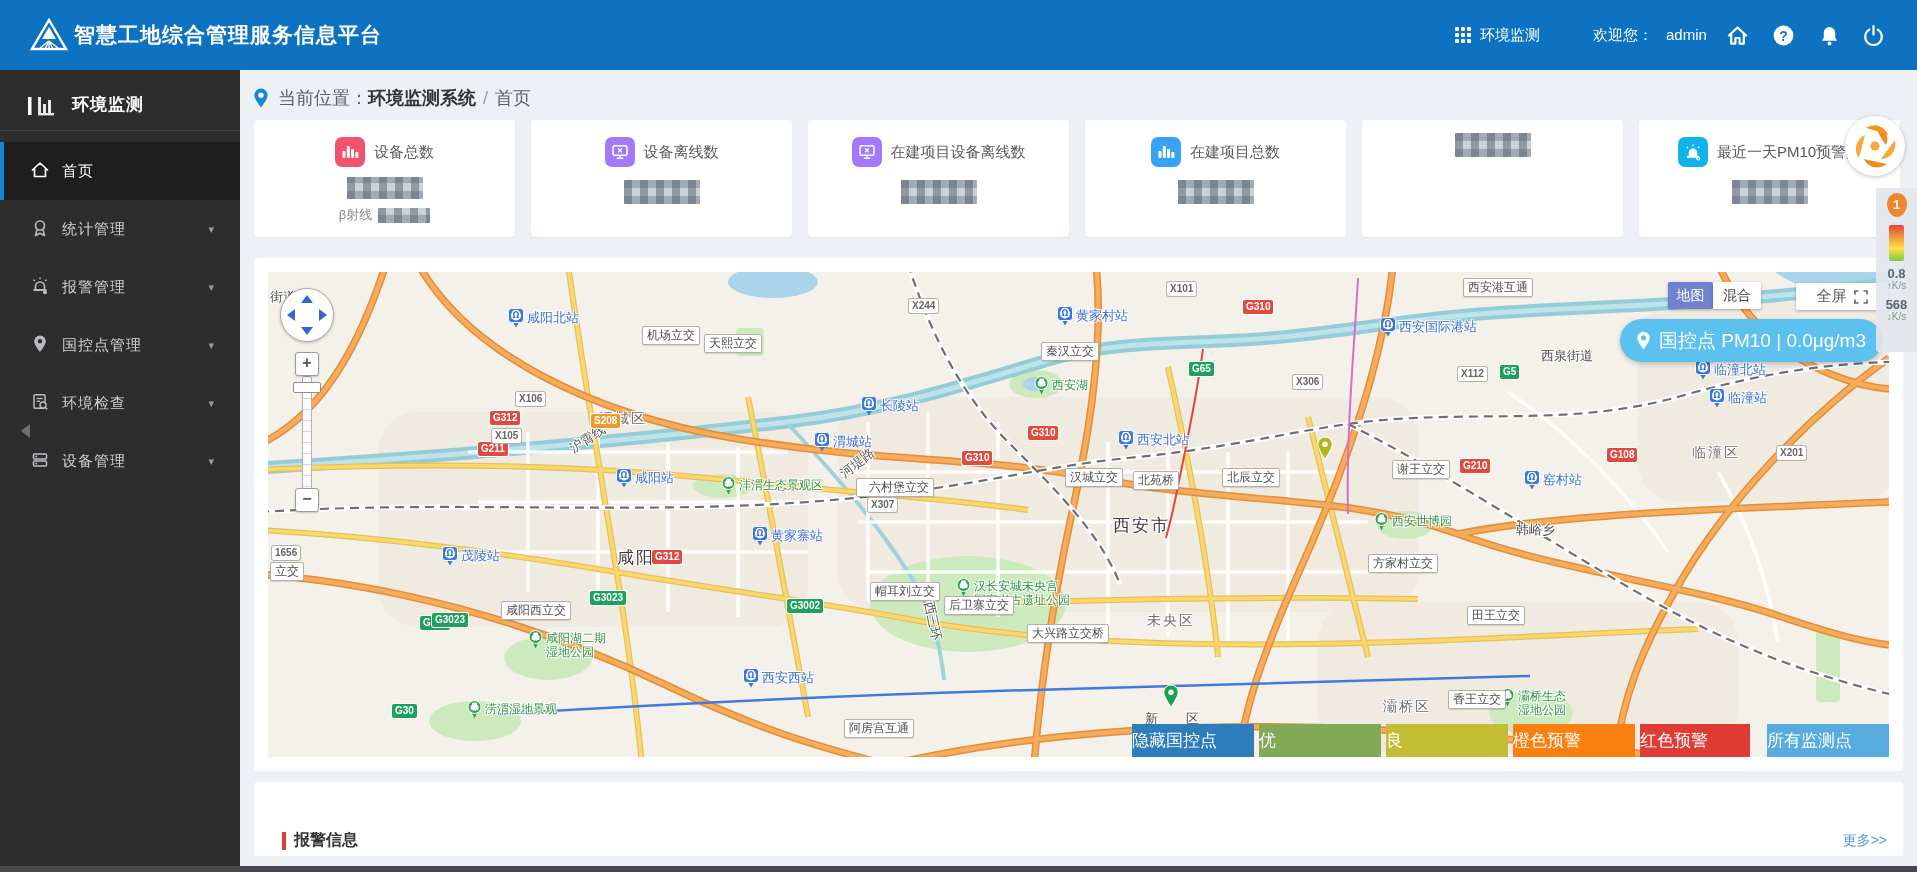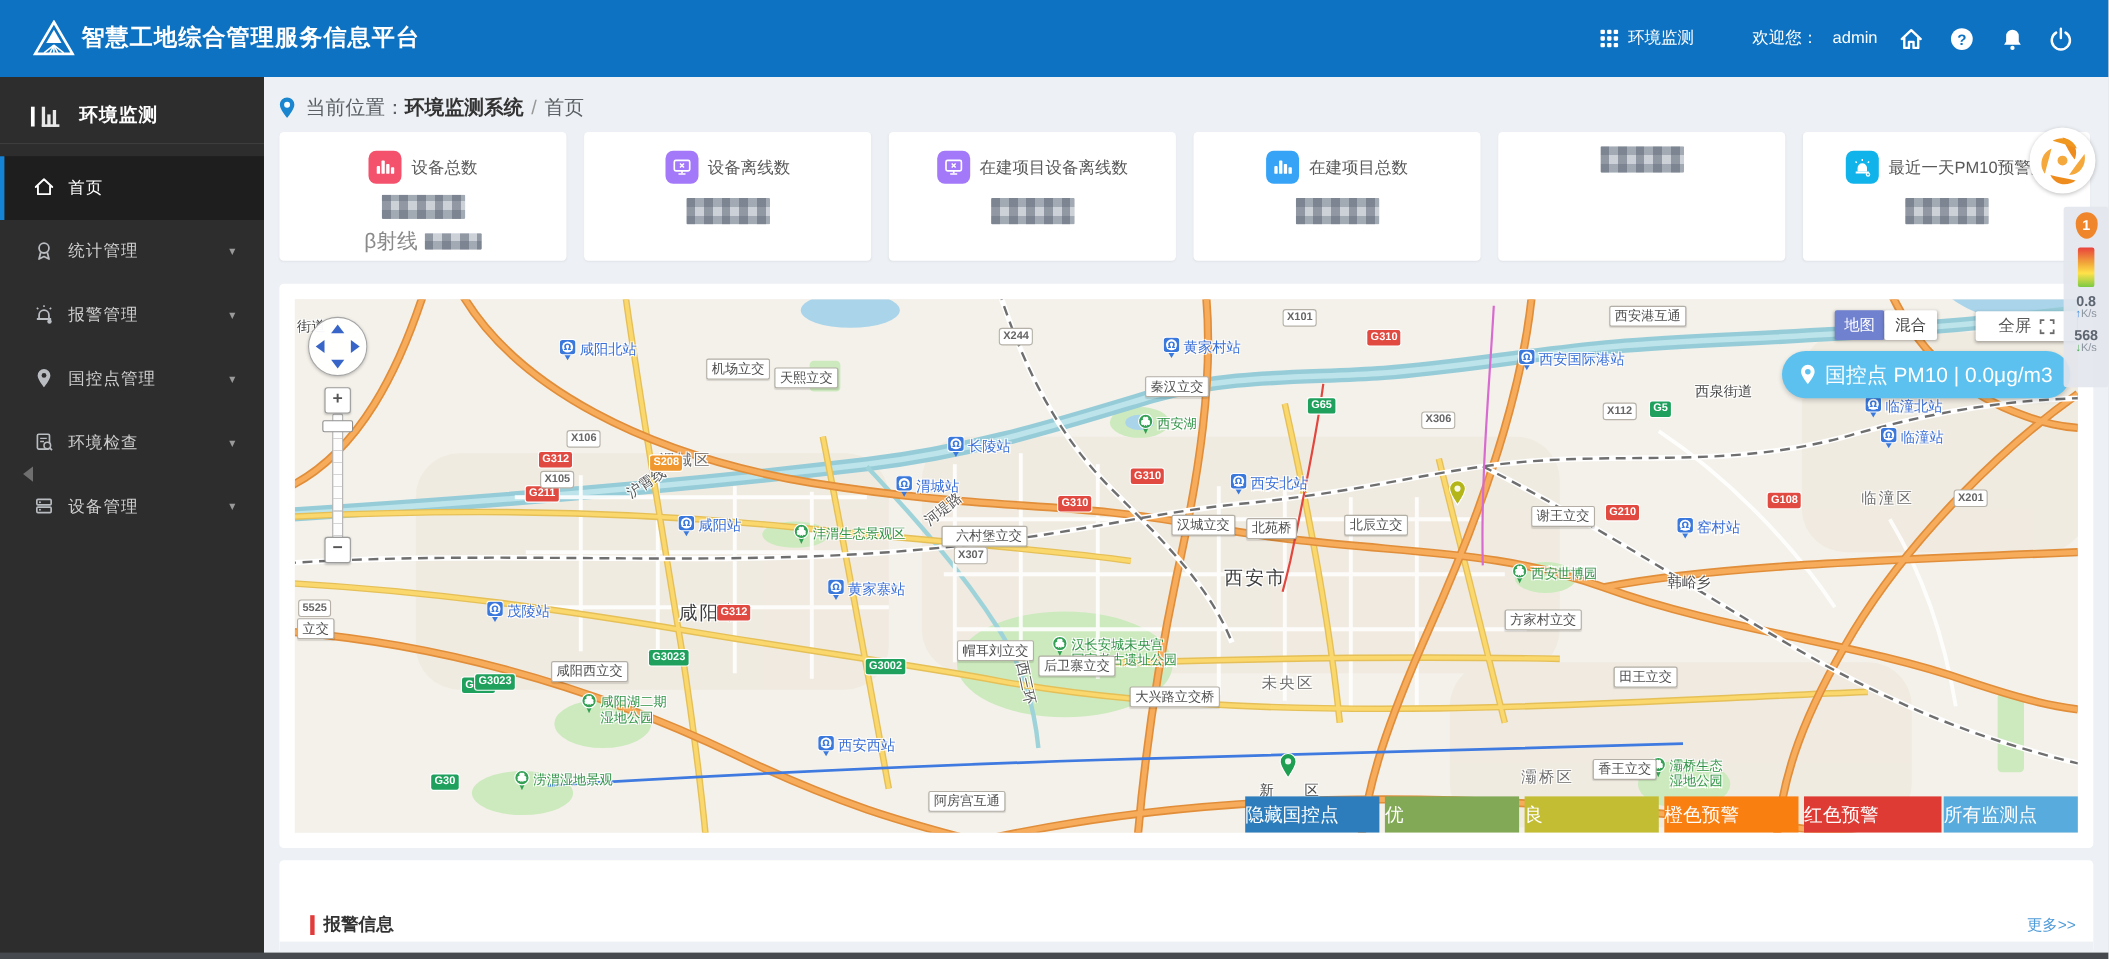--- a/index.html
+++ b/index.html
@@ -31,21 +31,21 @@
   .crumb .pin{position:relative;top:4px;margin-right:9px;}
   .crumb b{color:#333;}
   .crumb .sep{color:#999;margin:0 7px;}
   
   .card{position:absolute;top:120px;width:261px;height:117px;background:#fff;border-radius:4px;box-shadow:0 1px 2px rgba(0,0,0,.05);}
   .card .head{display:flex;align-items:center;justify-content:center;margin-top:17px;gap:9px;}
   .card .cicon{width:30px;height:30px;border-radius:7px;display:flex;align-items:center;justify-content:center;flex:none;}
   .card .label{font-size:15px;color:#595959;white-space:nowrap;}
   .pix{background:repeating-linear-gradient(90deg,rgba(86,96,110,.50) 0 8px,rgba(86,96,110,0) 8px 16px),repeating-linear-gradient(0deg,rgba(130,140,152,.55) 0 8px,rgba(205,210,217,.8) 8px 16px),#c9ced6;border-radius:1px;}
   .card .val{margin:13px auto 0;width:76px;height:24px;}
-  .card .sub{display:flex;align-items:center;justify-content:center;gap:6px;margin-top:7px;font-size:19px;color:#8a8a8a;}
+  .card .sub{display:flex;align-items:center;justify-content:center;gap:6px;margin-top:7px;font-size:13px;color:#8a8a8a;}
   .card .subpix{width:52px;height:15px;}
   
   .map-panel{position:absolute;left:254px;top:258px;width:1649px;height:513px;background:#fff;border-radius:4px;}
   .map-canvas{position:absolute;left:14px;top:14px;width:1621px;height:485px;overflow:hidden;background:#f4f1ea;}
   #map-bg{position:absolute;left:0;top:0;}
   
   .ml{position:absolute;white-space:nowrap;z-index:4;
       text-shadow:1px 1px 0 #fff,-1px 1px 0 #fff,1px -1px 0 #fff,-1px -1px 0 #fff,0 0 2px #fff;}
   .ml.plain{font-size:13px;color:#4a4a4a;}
   .ml.district{font-size:14px;color:#6e6e6e;letter-spacing:2px;}
@@ -648,21 +648,21 @@
           <div class="ml r-green" style="left: 519px; top: 327px;">G3002</div>
           <div class="ml r-orange" style="left: 323px; top: 142px;">S208</div>
           <div class="ml r-white" style="left: 899px; top: 10px;">X101</div>
           <div class="ml r-white" style="left: 641px; top: 27px;">X244</div>
           <div class="ml r-white" style="left: 1025px; top: 103px;">X306</div>
           <div class="ml r-white" style="left: 1190px; top: 95px;">X112</div>
           <div class="ml r-white" style="left: 1509px; top: 174px;">X201</div>
           <div class="ml r-white" style="left: 248px; top: 120px;">X106</div>
           <div class="ml r-white" style="left: 224px; top: 157px;">X105</div>
           <div class="ml r-white" style="left: 600px; top: 226px;">X307</div>
-          <div class="ml r-white" style="left: 4px; top: 274px;">5525</div>
+          <div class="ml r-white" style="left: 4px; top: 274px;">1656</div>
           <div class="ml pin-yellow" style="left: 1048px; top: 164px;"><svg width="18" height="24" viewBox="0 0 18 24">
               <path d="M9 23 C9 23 1.8 12.6 1.8 8.2 a7.2 7.2 0 1 1 14.4 0 C16.2 12.6 9 23 9 23 Z" fill="#b3b518" stroke="#fff" stroke-width="1"></path>
               <circle cx="9" cy="8.2" r="2.8" fill="#fff" opacity="0.9"></circle>
             </svg></div>
           <div class="ml pin-green" style="left: 894px; top: 412px;"><svg width="18" height="24" viewBox="0 0 18 24">
               <path d="M9 23 C9 23 1.8 12.6 1.8 8.2 a7.2 7.2 0 1 1 14.4 0 C16.2 12.6 9 23 9 23 Z" fill="#1e9e50" stroke="#fff" stroke-width="1"></path>
               <circle cx="9" cy="8.2" r="2.8" fill="#fff" opacity="0.9"></circle>
             </svg></div>
         </div>
 
@@ -698,21 +698,21 @@
           <circle cx="8" cy="7.2" r="2.7" fill="#5cc1ef"></circle>
         </svg>
         <span>国控点 PM10 | 0.0μg/m3</span>
       </div>
 
       <div class="legend" id="legend">
           <div class="lg-btn" style="left: 864px; width: 122px; background: rgb(45, 125, 189);">隐藏国控点</div>
           <div class="lg-btn" style="left: 991px; width: 122px; background: rgb(130, 170, 86);">优</div>
           <div class="lg-btn" style="left: 1118px; width: 122px; background: rgb(194, 189, 51);">良</div>
           <div class="lg-btn" style="left: 1245px; width: 122px; background: rgb(249, 127, 17);">橙色预警</div>
-          <div class="lg-btn" style="left: 1372px; width: 125px; background: rgb(221, 59, 52);">红色预警</div>
+          <div class="lg-btn" style="left: 1372px; width: 110px; background: rgb(221, 59, 52);">红色预警</div>
           <div class="lg-btn" style="left: 1499px; width: 122px; background: rgb(88, 171, 221);">所有监测点</div>
         </div>
     </div>
   </section>
 
   <section class="alarm-panel">
     <div class="alarm-bar"></div>
     <div class="alarm-title">报警信息</div>
     <div class="alarm-more">更多&gt;&gt;</div>
     <div class="alarm-foot"></div>

